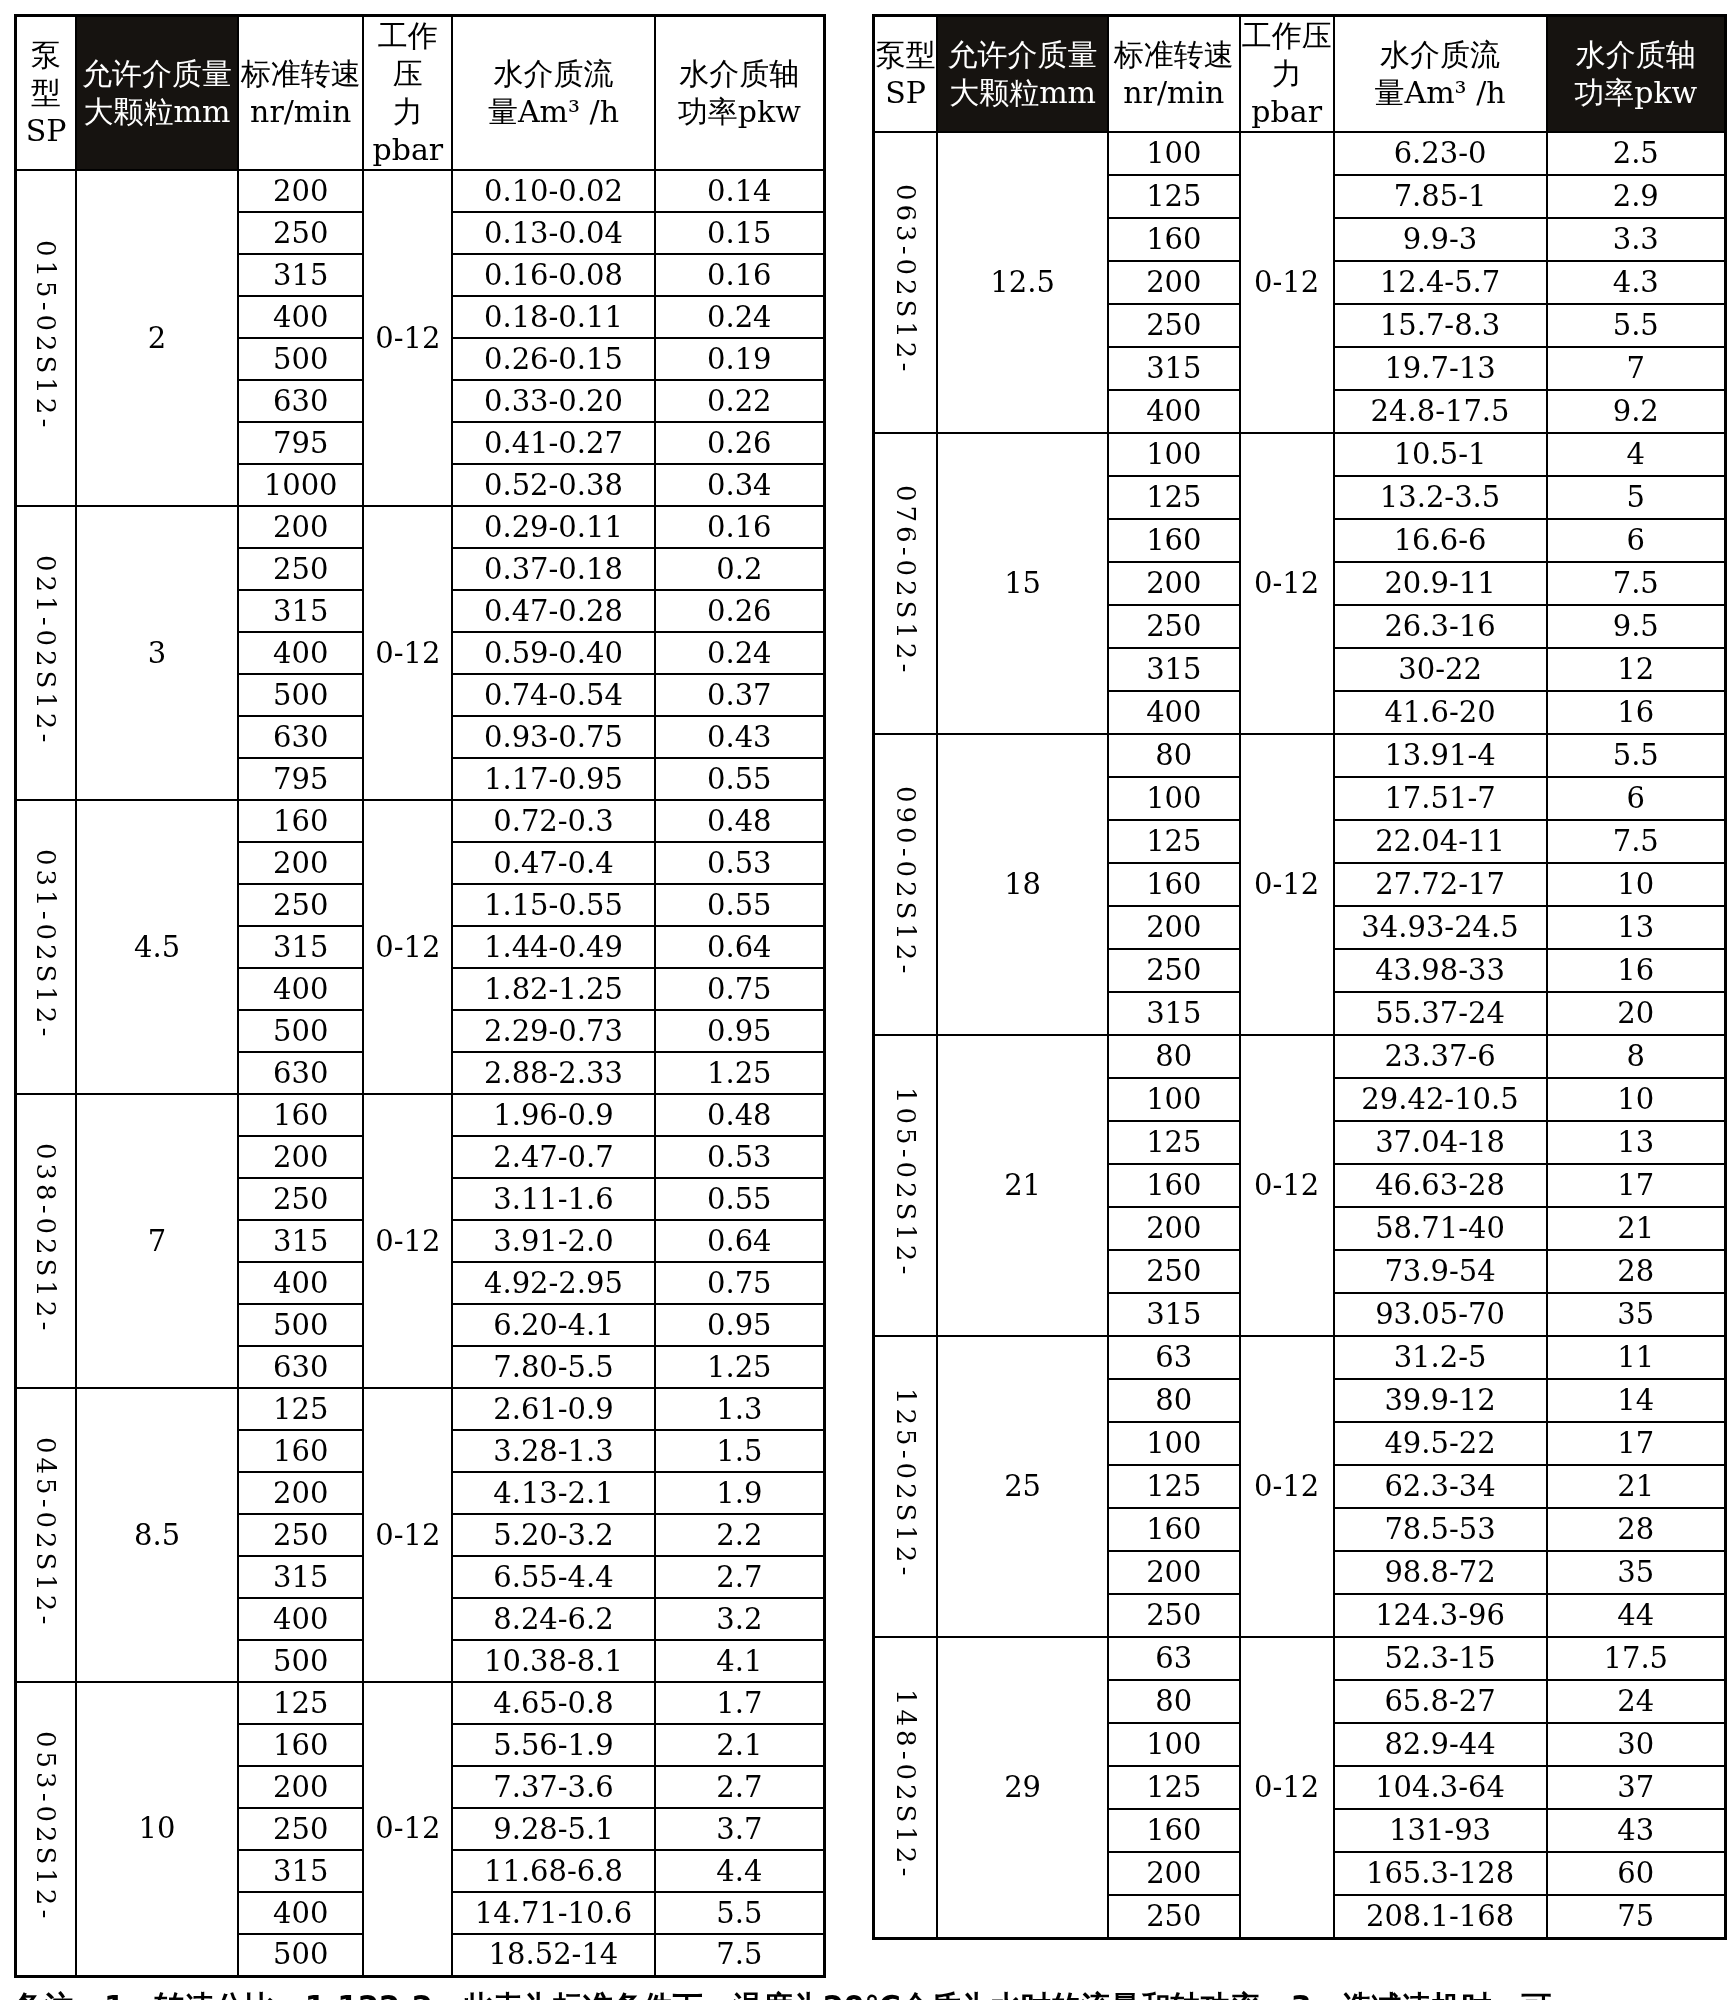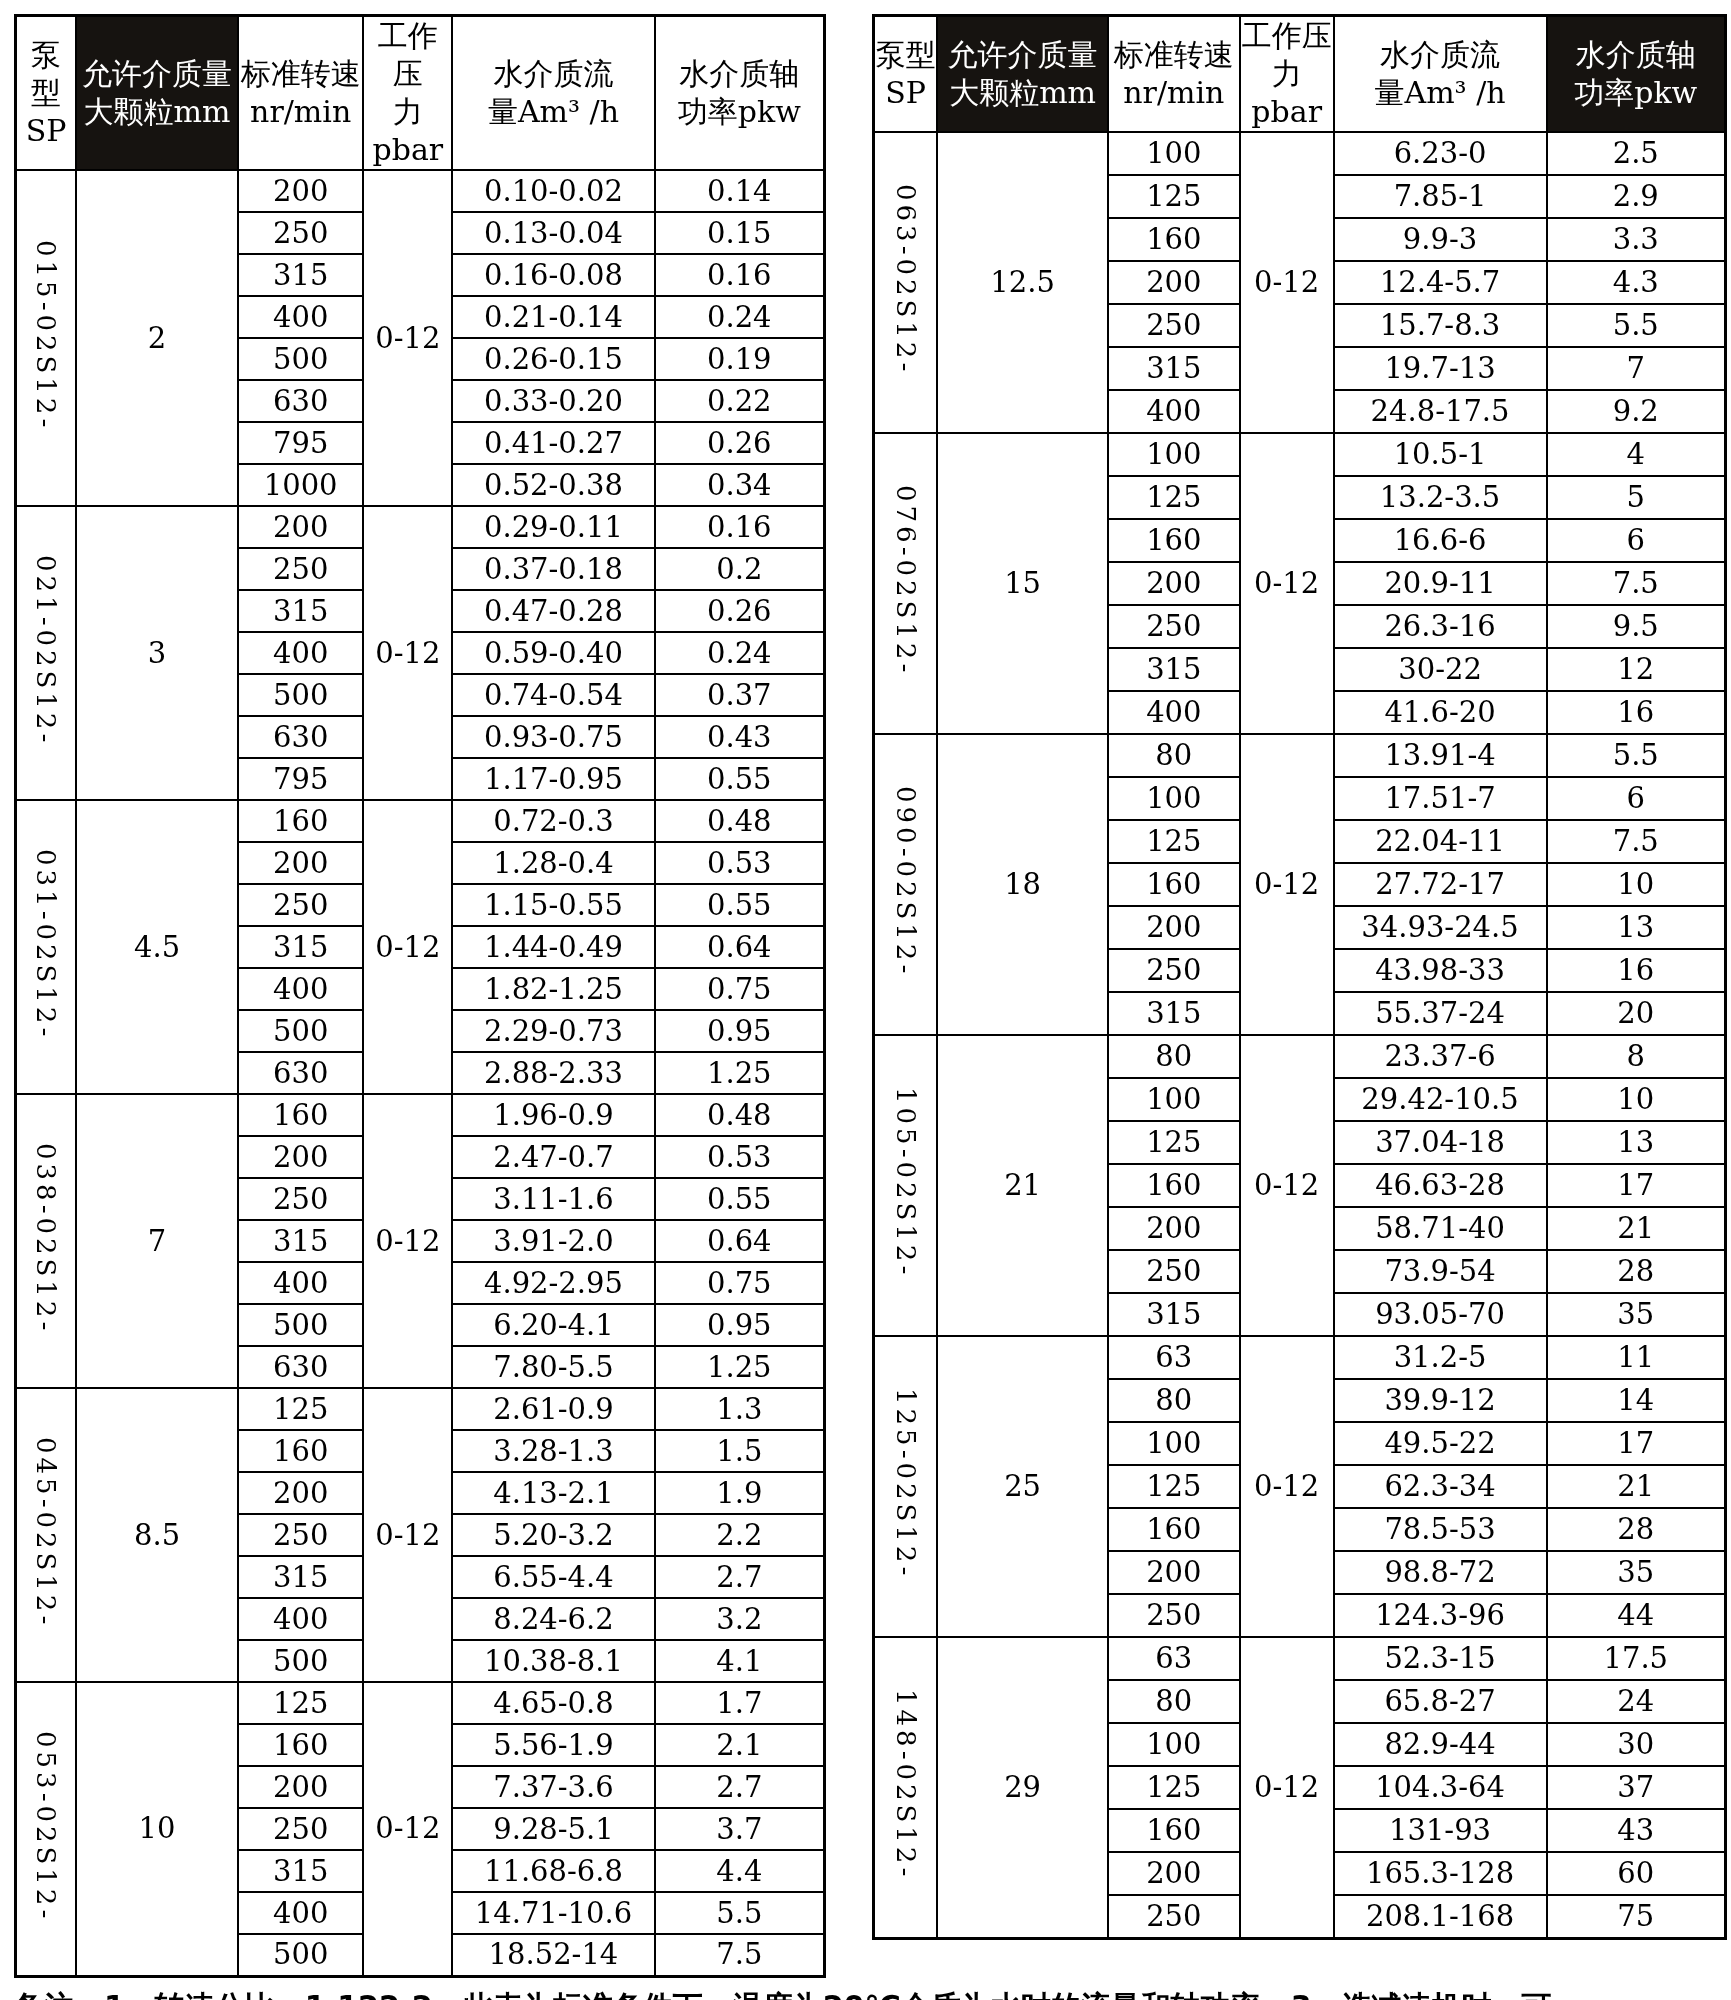--- a/index.html
+++ b/index.html
@@ -128,21 +128,21 @@
             <td>0.13-0.04</td>
             <td>0.15</td>
           </tr>
           <tr>
             <td>315</td>
             <td>0.16-0.08</td>
             <td>0.16</td>
           </tr>
           <tr>
             <td>400</td>
-            <td>0.21-0.14</td>
+            <td>0.18-0.11</td>
             <td>0.24</td>
           </tr>
           <tr>
             <td>500</td>
             <td>0.26-0.15</td>
             <td>0.19</td>
           </tr>
           <tr>
             <td>630</td>
             <td>0.33-0.20</td>
@@ -199,21 +199,21 @@
           <tr>
             <td rowspan="7" class="model-cell"><span class="model-text">031-02S12-</span></td>
             <td rowspan="7">4.5</td>
             <td>160</td>
             <td rowspan="7">0-12</td>
             <td>0.72-0.3</td>
             <td>0.48</td>
           </tr>
           <tr>
             <td>200</td>
-            <td>1.28-0.4</td>
+            <td>0.47-0.4</td>
             <td>0.53</td>
           </tr>
           <tr>
             <td>250</td>
             <td>1.15-0.55</td>
             <td>0.55</td>
           </tr>
           <tr>
             <td>315</td>
             <td>1.44-0.49</td>

